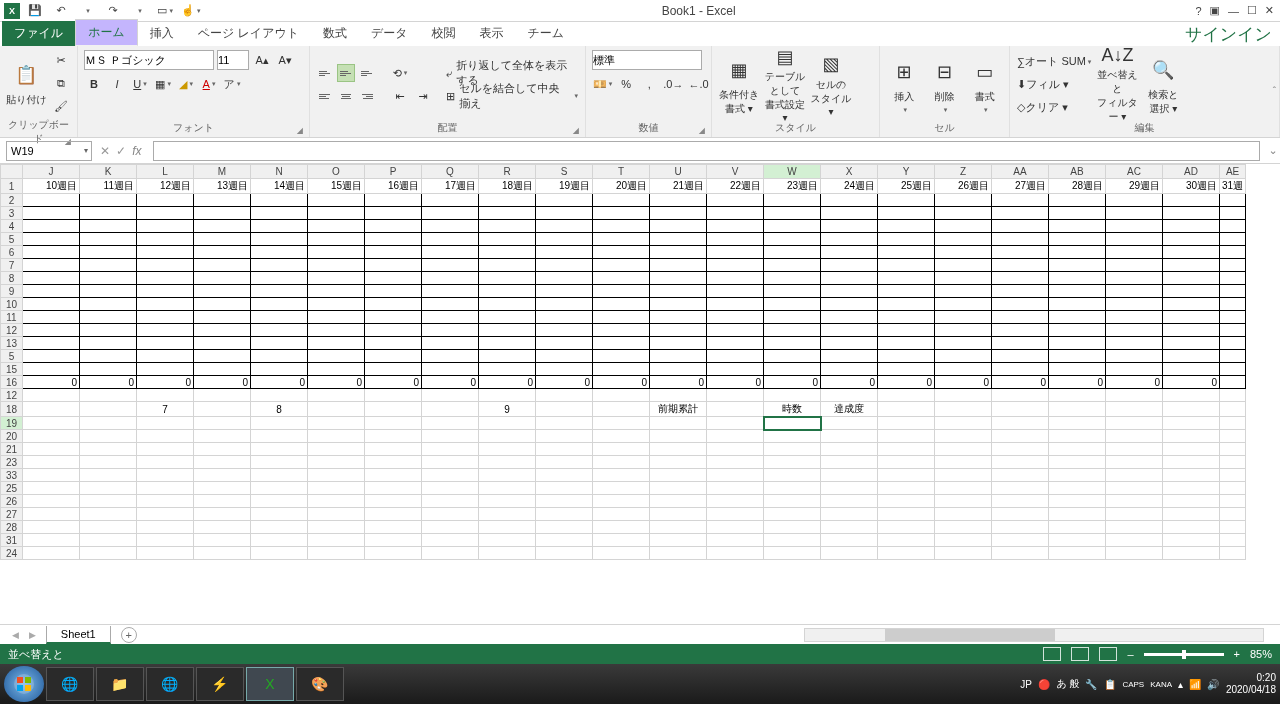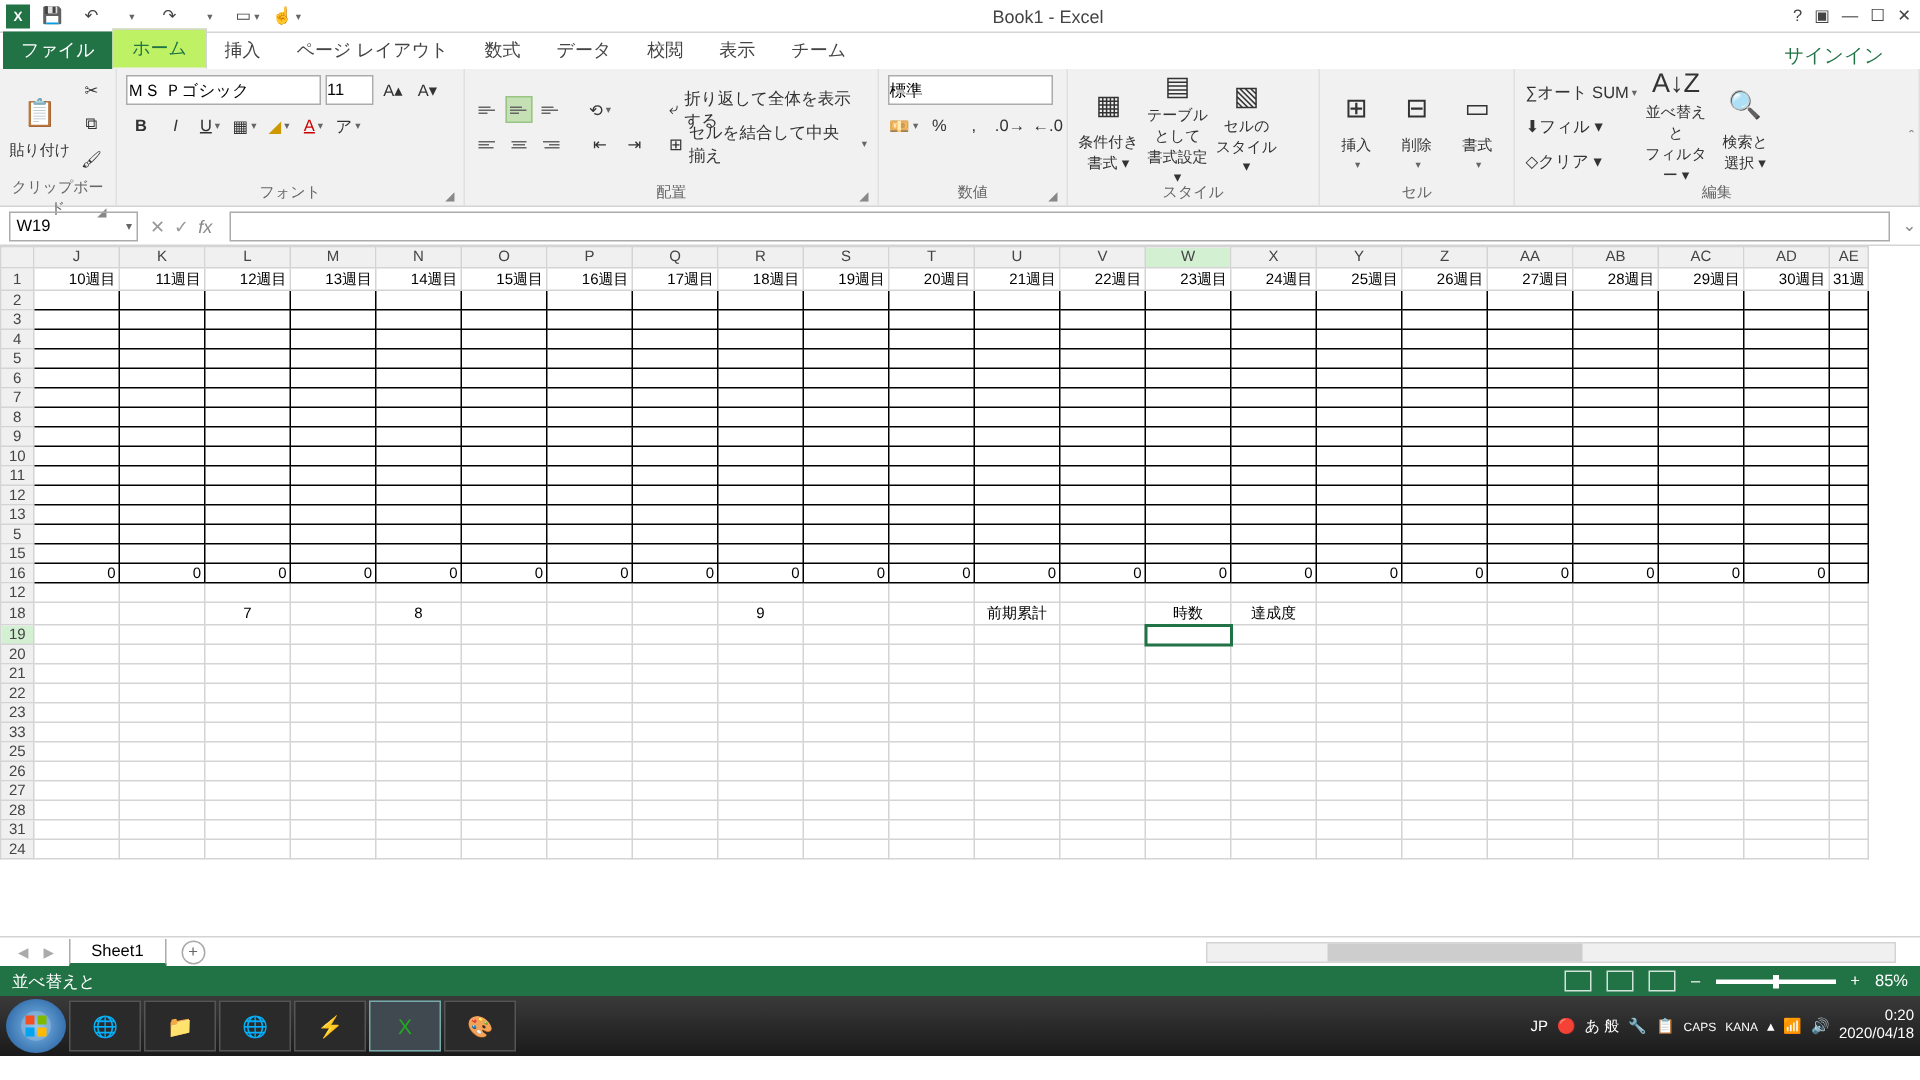--- a/index.html
+++ b/index.html
@@ -10,22 +10,22 @@
 .titlebar .left { display: flex; align-items: center; gap: 4px; padding-left: 4px; }
 .titlebar .left .xl { width: 16px; height: 16px; background: #217346; color: #fff; display: flex; align-items: center; justify-content: center; font-size: 9px; font-weight: bold; }
 .titlebar .qat-btn { width: 22px; height: 20px; display: flex; align-items: center; justify-content: center; color: #444; }
 .titlebar .center { flex: 1; text-align: center; color: #444; font-size: 12px; }
 .titlebar .right { display: flex; align-items: center; gap: 8px; padding-right: 6px; color: #444; }
 
 
 .tabs { height: 24px; display: flex; align-items: flex-end; background: #fff; padding-left: 2px; }
 .tabs .tab { padding: 4px 12px; font-size: 12px; color: #444; cursor: pointer; }
 .tabs .tab.file { background: #217346; color: #fff; }
-.tabs .tab.active { border: 1px solid #d4d4d4; border-bottom: 1px solid #f1f1f1; background: #bef264; color: #217346; }
-.signin { margin-left: auto; padding-right: 24px; font-size: 13px; color: #217346; }
+.tabs .tab.active { border: 1px solid #d4d4d4; border-bottom: 1px solid #f1f1f1; background: #c4b5fd; color: #217346; }
+.signin { margin-left: auto; padding-right: 8px; font-size: 17px; color: #217346; }
 
 
 .ribbon { height: 92px; background: #f1f1f1; border-bottom: 1px solid #d4d4d4; display: flex; position: relative; }
 .group { border-right: 1px solid #e0e0e0; padding: 4px 6px 2px 6px; display: flex; flex-direction: column; position: relative; }
 .group .body { flex: 1; display: flex; align-items: center; gap: 4px; }
 .group .label { text-align: center; font-size: 10px; color: #666; padding-top: 2px; position: relative; }
 .group .label .launcher { position: absolute; right: 0; bottom: 0; font-size: 8px; color: #888; }
 .vstack { display: flex; flex-direction: column; gap: 3px; }
 .hstack { display: flex; align-items: center; gap: 3px; }
 .btn { min-width: 20px; height: 20px; display: flex; align-items: center; justify-content: center; font-size: 11px; color: #333; border: 1px solid transparent; }
@@ -867,45 +867,20 @@
           <td></td>
           <td></td>
           <td></td>
           <td></td>
           <td></td>
           <td></td>
           <td></td>
           <td></td>
         </tr>
         <tr class="rowmid">
-          <td class="rowhdr">22</td>
-          <td></td>
-          <td></td>
-          <td></td>
-          <td></td>
-          <td></td>
-          <td></td>
-          <td></td>
-          <td></td>
-          <td></td>
-          <td></td>
-          <td></td>
-          <td></td>
-          <td></td>
-          <td></td>
-          <td></td>
-          <td></td>
-          <td></td>
-          <td></td>
-          <td></td>
-          <td></td>
-          <td></td>
-          <td></td>
-        </tr>
-        <tr class="rowmid">
           <td class="rowhdr">23</td>
           <td></td>
           <td></td>
           <td></td>
           <td></td>
           <td></td>
           <td></td>
           <td></td>
           <td></td>
           <td></td>

